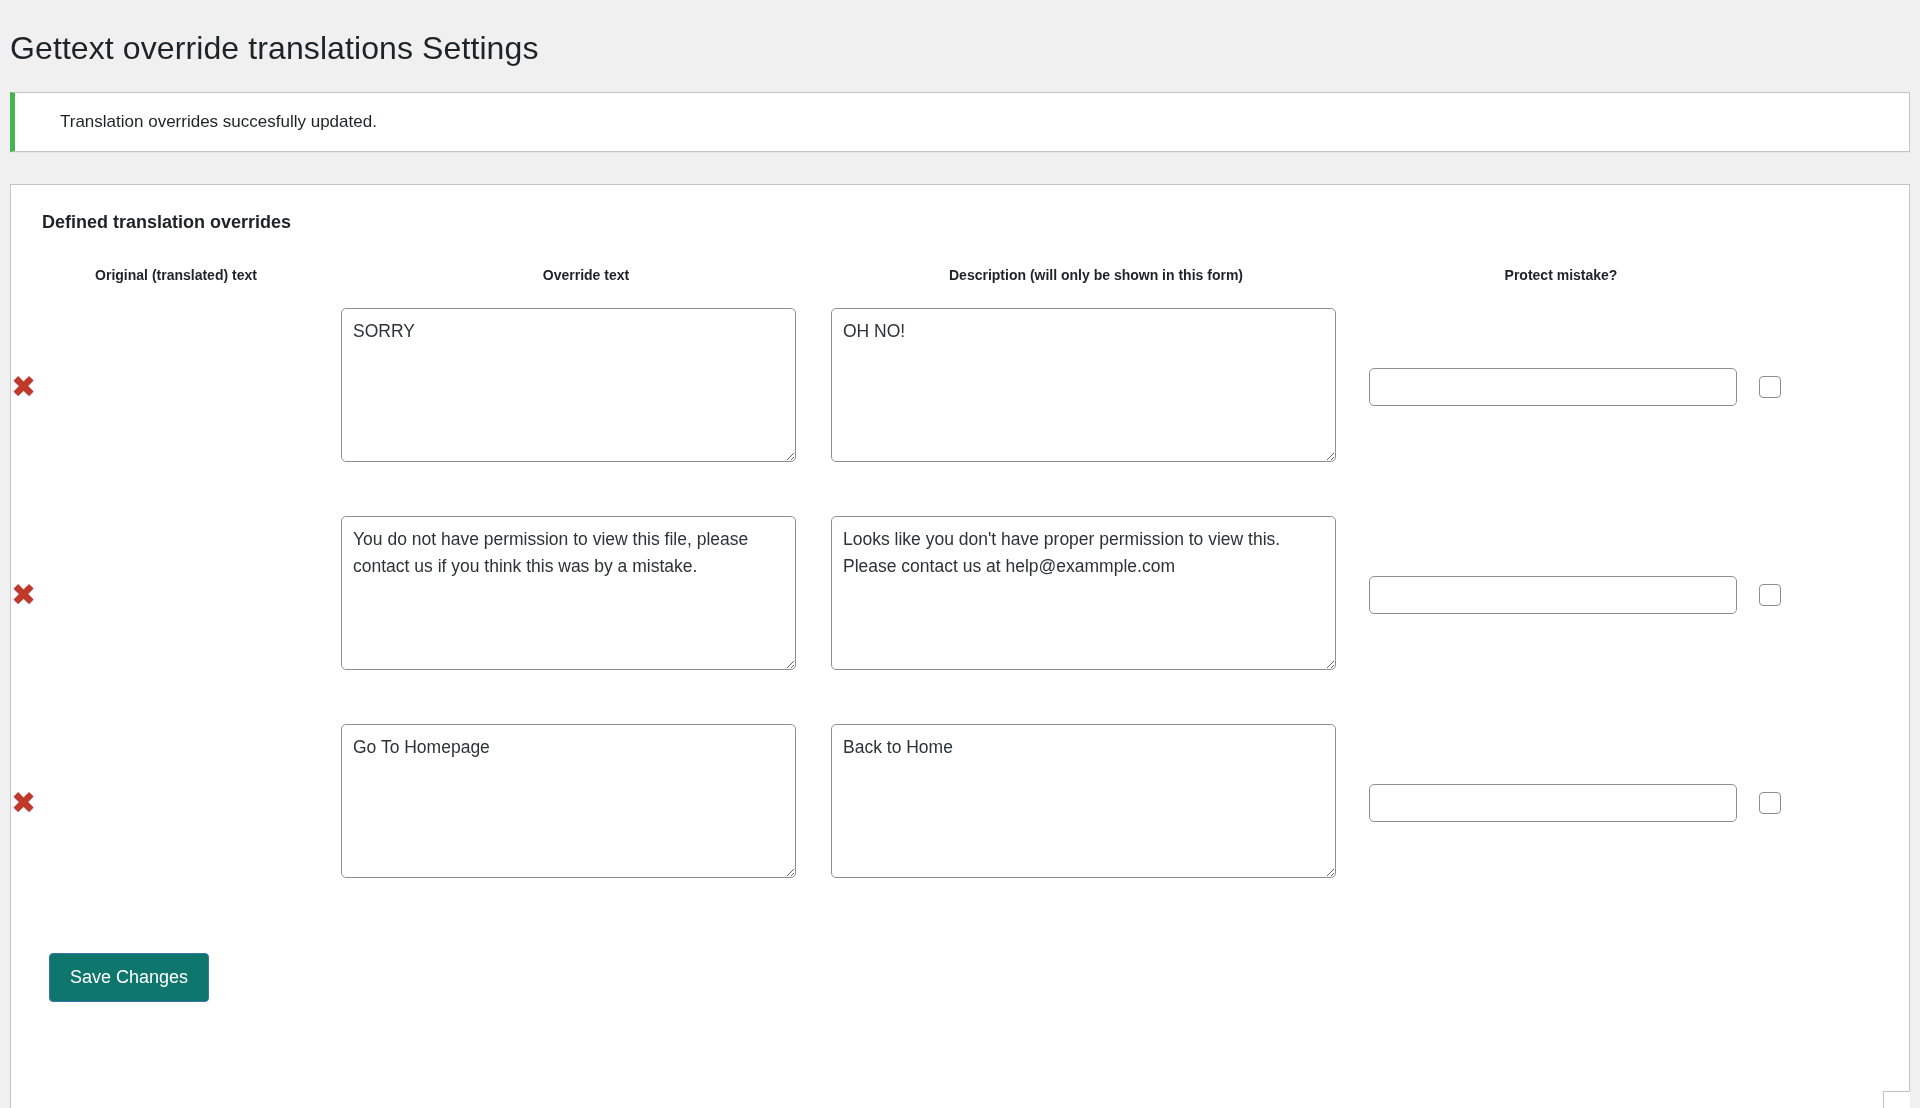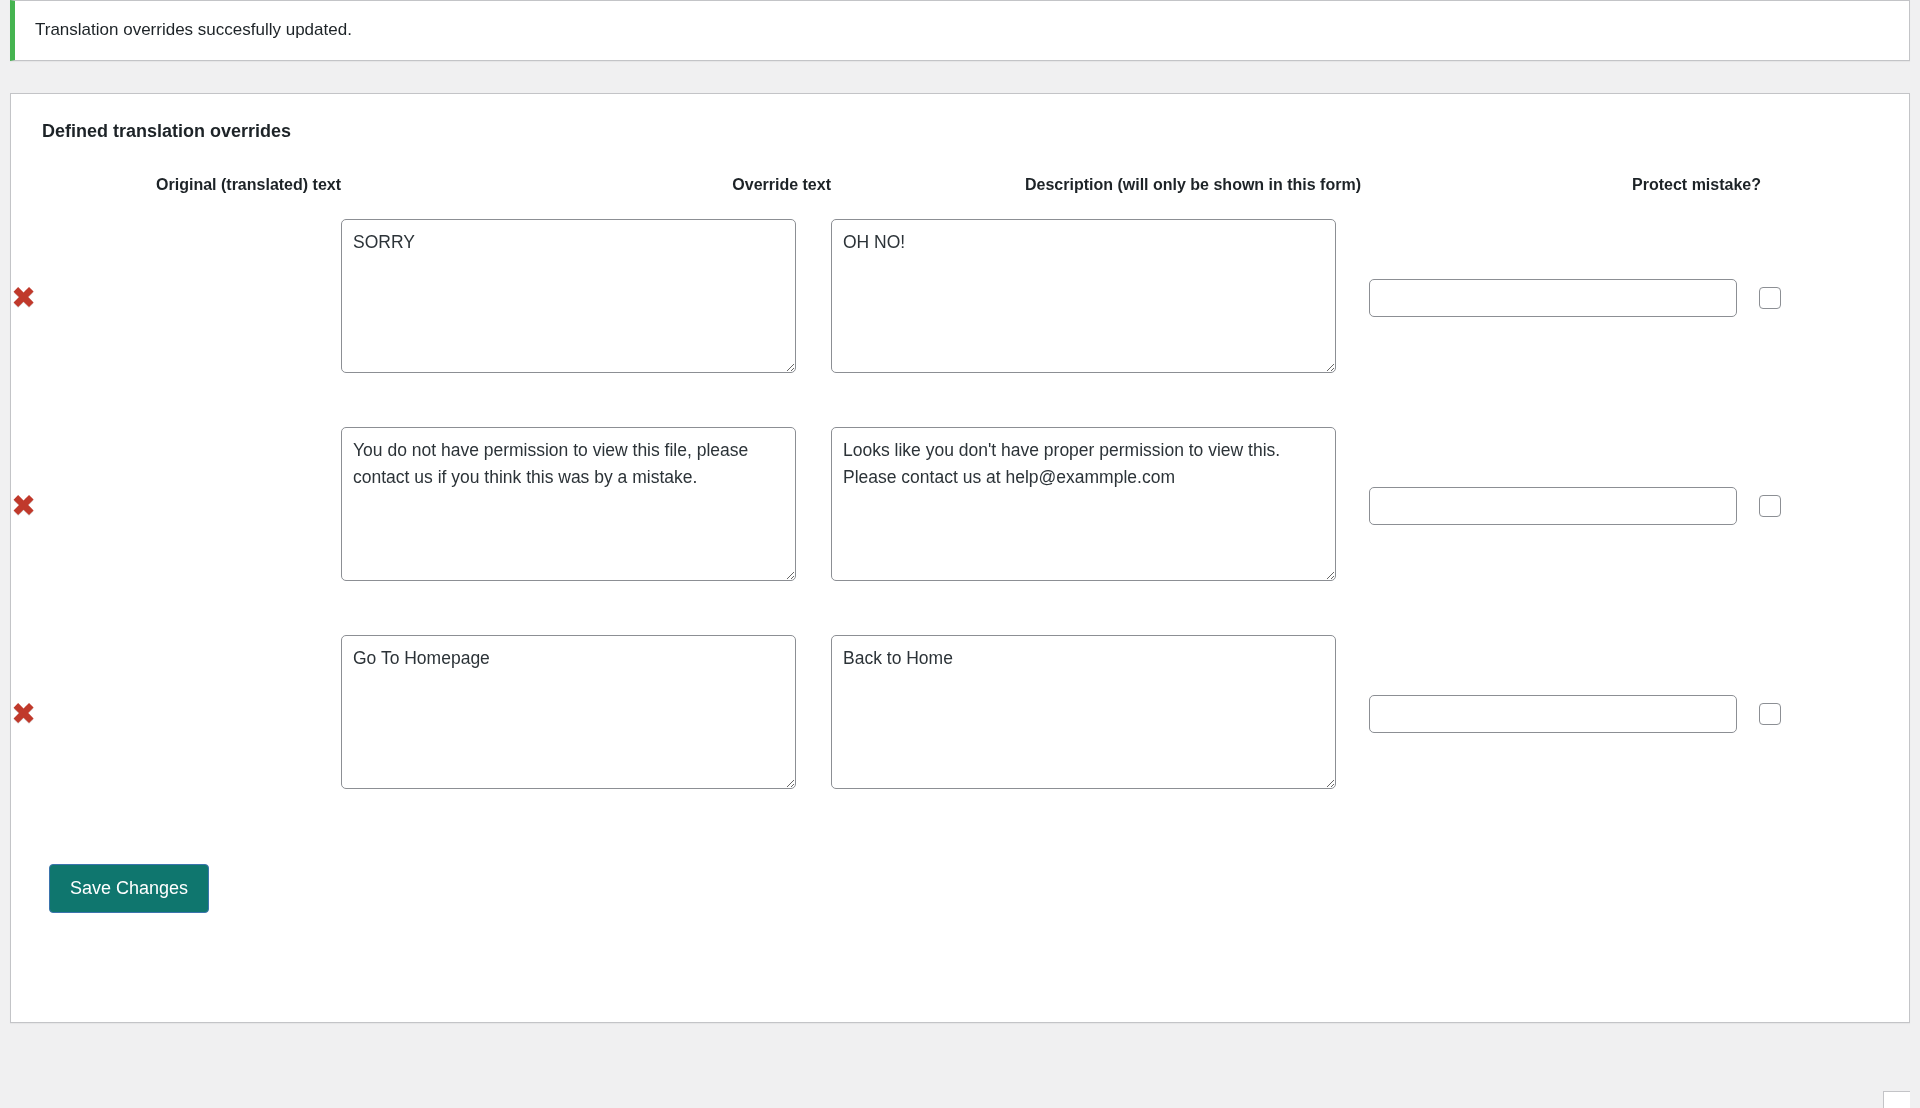--- a/index.html
+++ b/index.html
@@ -32,20 +32,21 @@
     border-left: 5px solid #46b450;
     margin: 0 10px 0 10px;
     padding: 16px 14px 17px 20px;
     box-sizing: border-box;
     box-shadow: 0 1px 1px rgba(0,0,0,.04);
   }
   .notice-text {
     font-size: 17px;
     line-height: 1.5;
     color: #1d2327;
+    margin-left: 25px;
   }
   .panel {
     background: #ffffff;
     border: 1px solid #c3c4c7;
     margin: 32px 10px 0 10px;
     box-shadow: 0 1px 1px rgba(0,0,0,.04);
     padding: 0;
     box-sizing: border-box;
     min-height: 930px;
   }
@@ -56,22 +57,22 @@
     padding: 24px 0 0 28px;
     margin: 3px;
   }
   table.overrides {
     border-collapse: collapse;
     width: 100%;
     table-layout: fixed;
     margin-top: 34px;
   }
   table.overrides th {
-    text-align: right;
-    font-size: 16px;
+    text-align: center;
+    font-size: 14px;
     font-weight: bold;
     color: #1d2327;
     padding: 0 0 0 0;
     vertical-align: top;
   }
   .col-x      { width: 330px; }
   .col-over   { width: 490px; }
   .col-desc   { width: 530px; }
   .col-prot   { width: 400px; }
   .col-pad    { width: 150px; }
@@ -172,20 +173,21 @@
     border-left: 1px solid #c3c4c7;
     border-top: 1px solid #c3c4c7;
     background: #fff;
   }
 </style>
 </head>
 <body>
 
 <div id="page">
 
+  <h1 class="page-title">Gettext override translations Settings</h1>
 
   <div class="notice">
     <span class="notice-text">Translation overrides succesfully updated.</span>
   </div>
 
   <div class="panel">
     <div class="panel-heading">Defined translation overrides</div>
 
     <table class="overrides">
       <colgroup>

